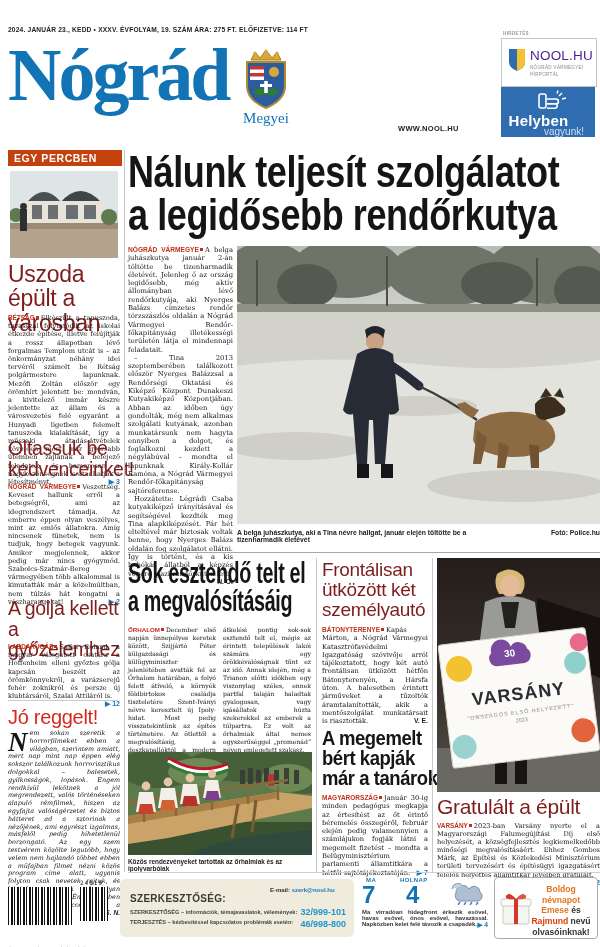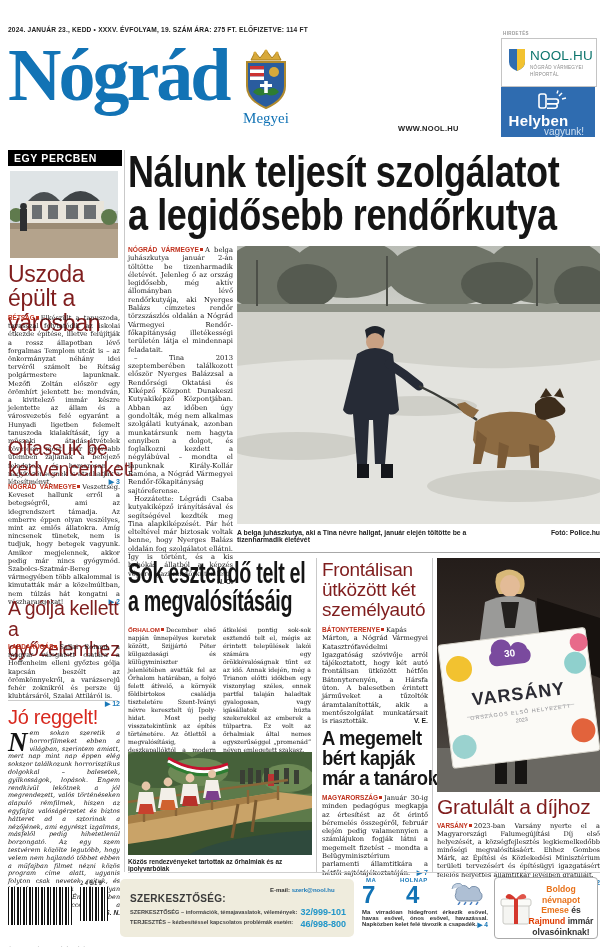--- a/index.html
+++ b/index.html
@@ -7,41 +7,41 @@
         font-family:"Liberation Sans",sans-serif;}
   .abs{position:absolute;}
   
   .dateline{font-size:6.6px;font-weight:bold;color:#222;letter-spacing:.2px;}
   .mast{font-family:"Liberation Serif",serif;font-weight:bold;color:#1273b5;
         font-size:74px;letter-spacing:-3px;line-height:1;}
   .crestword{font-family:"Liberation Serif",serif;color:#1273b5;font-size:15px;text-align:center;}
   .siteurl{font-size:7.5px;font-weight:bold;color:#222;letter-spacing:.3px;}
   .adlabel{font-size:4.5px;color:#999;font-weight:bold;letter-spacing:.4px;}
   .logobox{border:1px solid #c4c4c4;background:#fff;}
-  .logotitle{font-size:13.5px;color:#0f766e;letter-spacing:.2px;font-weight:normal;}
+  .logotitle{font-size:13.5px;color:#4c1d95;letter-spacing:.2px;font-weight:normal;}
   .logosub{font-size:4.6px;color:#8a8a8a;letter-spacing:.3px;line-height:1.5;}
   .bluebadge{background:#2f6cb0;color:#fff;text-align:center;}
   .badge1{font-size:15px;font-weight:bold;letter-spacing:.2px;}
   .badge2{font-size:10px;color:#cfe0f2;}
   
   .hl-big{font-weight:800;color:#151515;line-height:.96;}
   .cond{display:inline-block;transform-origin:0 60%;white-space:nowrap;letter-spacing:-.5px;}
   .hl-light{font-weight:400;color:#7f1d1d;line-height:1.06;letter-spacing:-.3px;}
   .hl-red{color:#d8281e;font-weight:400;letter-spacing:-.3px;}
   
   .bodytext{font-family:"DejaVu Serif",serif;color:#141414;text-align:justify;}
   .kicker{font-family:"Liberation Sans",sans-serif;font-weight:bold;color:#c0321e;}
   .ksq{display:inline-block;width:3px;height:3px;background:#c0321e;margin:0 2px 1px 1px;}
   .pageref{font-family:"Liberation Sans",sans-serif;font-weight:bold;color:#1b79b8;float:right;}
   .byline{font-family:"Liberation Sans",sans-serif;font-weight:bold;color:#222;float:right;}
   .caption{font-size:6.8px;font-weight:bold;color:#222;}
   .credit{font-size:6.8px;font-weight:bold;color:#222;}
   .vline{width:1px;background:#c9c9c9;}
   .hline{height:1px;background:#a8a8a8;}
-  .banner{background:#000000;color:#fff;font-weight:bold;font-size:10.5px;
+  .banner{background:#c2410c;color:#fff;font-weight:bold;font-size:10.5px;
           letter-spacing:.6px;line-height:16px;padding-left:6px;}
   .dropcap{float:left;font-family:"Liberation Serif",serif;font-size:27px;line-height:22px;
            font-weight:bold;margin:1px 2px 0 0;color:#141414;}
   .ital{font-style:italic;}
   
   .edbox{background:#efecdd;border-radius:5px;}
   .edtitle{font-size:10px;font-weight:bold;color:#3a3a3a;letter-spacing:.3px;}
   .edmail{font-size:6px;color:#333;font-weight:bold;}
   .edmail b{color:#1b79b8;}
   .edrow{font-size:5.6px;color:#444;font-weight:bold;}
@@ -365,21 +365,21 @@
         <circle cx="22" cy="182" r="12" fill="#9ad2cf"></circle>
       </g>
       <text x="78" y="98" font-size="10" font-weight="bold" fill="#fff" text-anchor="middle" font-family="Liberation Sans, sans-serif">30</text>
       <text x="82" y="142" font-size="18" font-weight="bold" fill="#2b2b33" text-anchor="middle" letter-spacing="1" font-family="Liberation Sans, sans-serif">VARSÁNY</text>
       <text x="82" y="156" font-size="5.4" fill="#8b8b90" text-anchor="middle" letter-spacing="1" font-family="Liberation Sans, sans-serif">ORSZÁGOS ELSŐ HELYEZETT</text>
       <text x="82" y="164" font-size="5.4" fill="#8b8b90" text-anchor="middle" font-family="Liberation Sans, sans-serif">2023</text>
       <line x1="28" y1="153" x2="52" y2="153" stroke="#c9c9c9" stroke-width="0.8"></line>
       <line x1="112" y1="153" x2="136" y2="153" stroke="#c9c9c9" stroke-width="0.8"></line>
     </g>
   </svg>
-  <div class="abs hl-light" style="left:437px;top:796px;width:163px;font-size:21px;">Gratulált a díjhoz</div>
+  <div class="abs hl-light" style="left:437px;top:796px;width:163px;font-size:21px;">Gratulált a épült</div>
   <div class="abs bodytext" style="left:437px;top:822px;width:163px;font-size:6.6px;line-height:8.1px;">
     <span class="kicker" style="font-size:6.4px;">VARSÁNY</span><span class="ksq"></span><span>2023-ban Varsány nyerte el a Magyarországi Falumegújítási Díj első helyezését, a községfejlesztés legkiemelkedőbb minőségi megvalósításáért. Ehhez Gombos Márk, az Építési és Közlekedési Minisztérium területi tervezésért és építésügyi igazgatásért felelős helyettes államtitkár levélben gratulált.</span>
     <span class="pageref" style="font-size:6.8px;">▶ 2</span>
   </div>
 
   <div class="abs hline" style="left:128px;top:872px;width:472px;background:#cfcfcf;"></div>
 
   <div class="abs edbox" style="left:120px;top:879px;width:234px;height:58px;">
     <div class="abs edtitle" style="left:10px;top:14px;">SZERKESZTŐSÉG:</div>
     <div class="abs edmail" style="left:150px;top:8px;"><span>E-mail:</span> <b>szerk@nool.hu</b></div>
@@ -414,18 +414,18 @@
     <svg class="abs" style="left:4px;top:12px;" width="34" height="38" viewBox="0 0 34 38">
       <rect x="4" y="14" width="26" height="20" rx="2" fill="#f5f5f2" stroke="#c9c9c4" stroke-width="1"></rect>
       <rect x="2" y="9" width="30" height="7" rx="2" fill="#fbfbf8" stroke="#c9c9c4" stroke-width="1"></rect>
       <rect x="15" y="9" width="4" height="25" fill="#d4372c"></rect>
       <path d="M17 9 q-7 -8 -10 -3 q-2 4 10 3 Z" fill="#d4372c"></path>
       <path d="M17 9 q7 -8 10 -3 q2 4 -10 3 Z" fill="#e0554a"></path>
     </svg>
     <div class="abs nd" style="left:32px;top:6px;width:68px;">
       <span class="o">Boldog névnapot</span><br>
       <span class="o">Emese</span> <span>és</span><br>
-      <span class="r">Rajmund</span> <span>immár</span><br>
+      <span class="r">Rajmund</span> <span>nevű</span><br>
       <span>olvasóinknak!</span>
     </div>
   </div>
 
 </div>
 
 </body></html>

